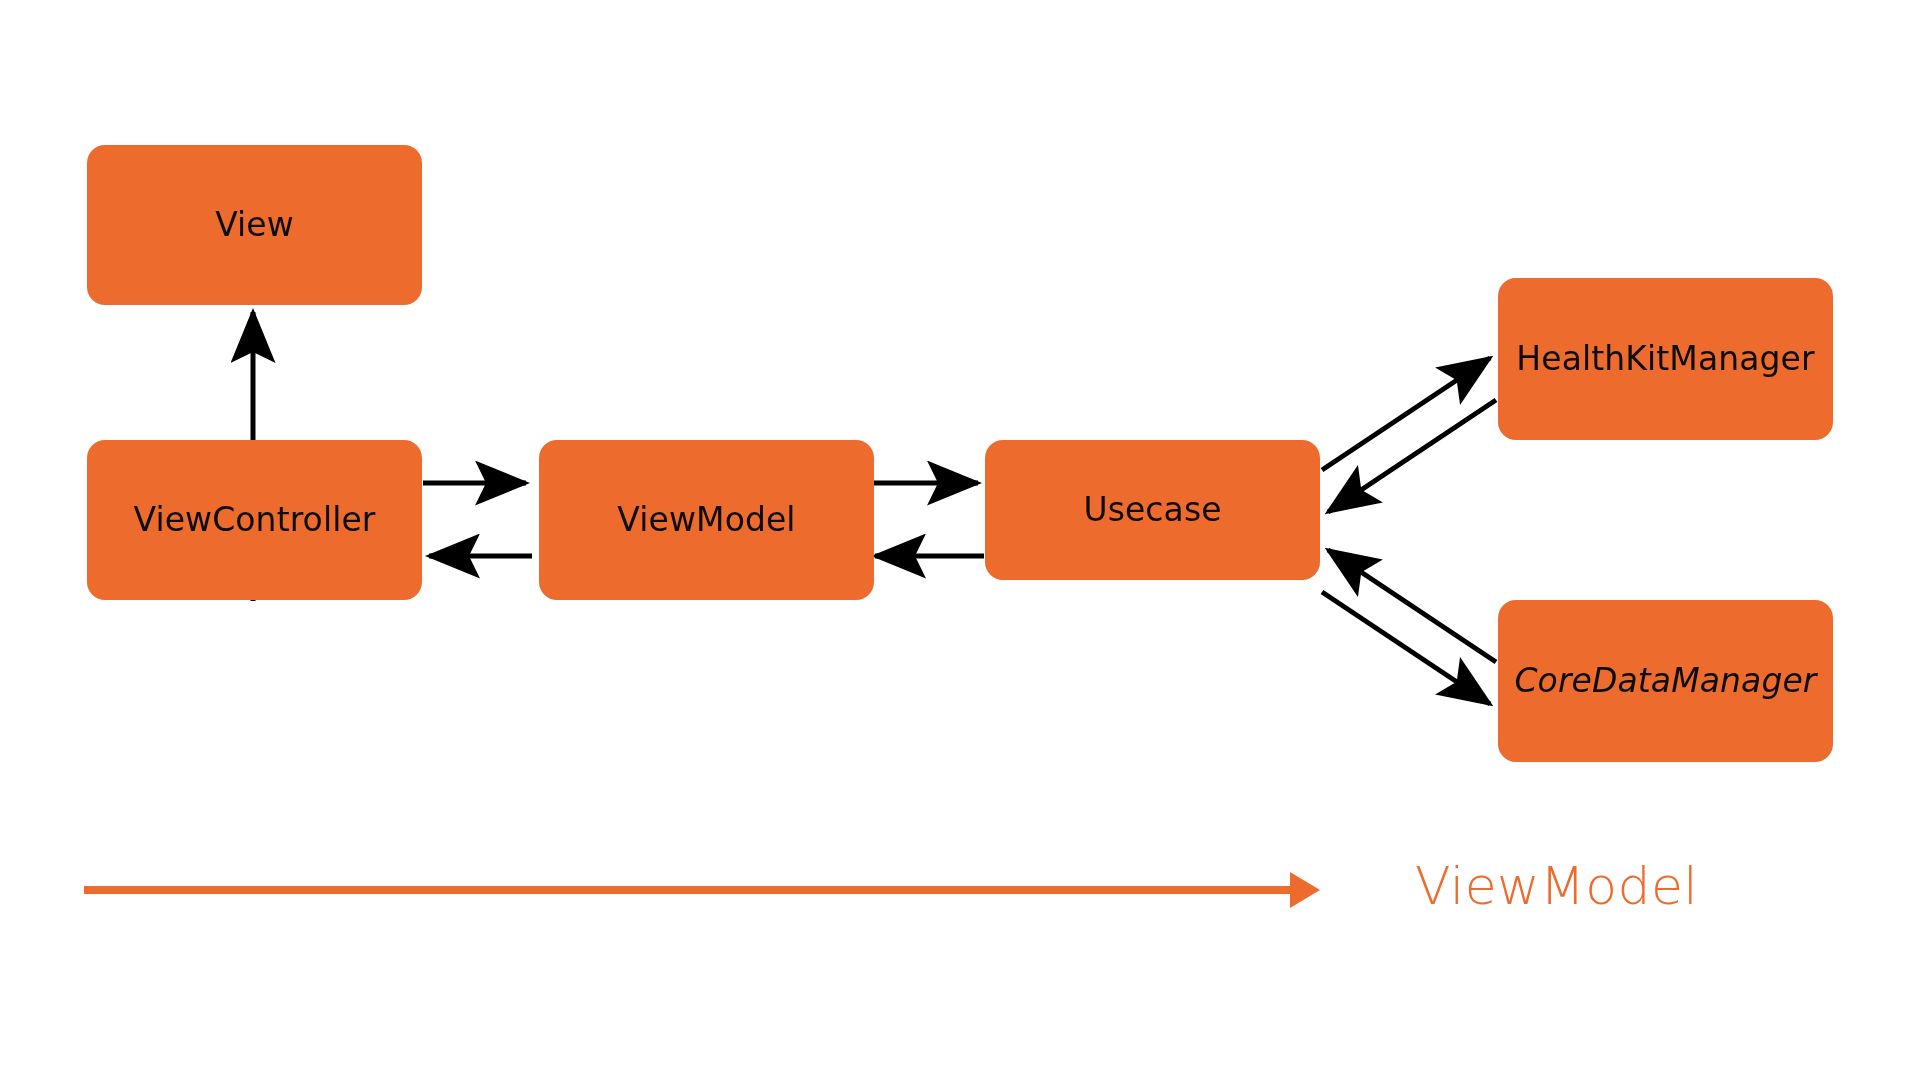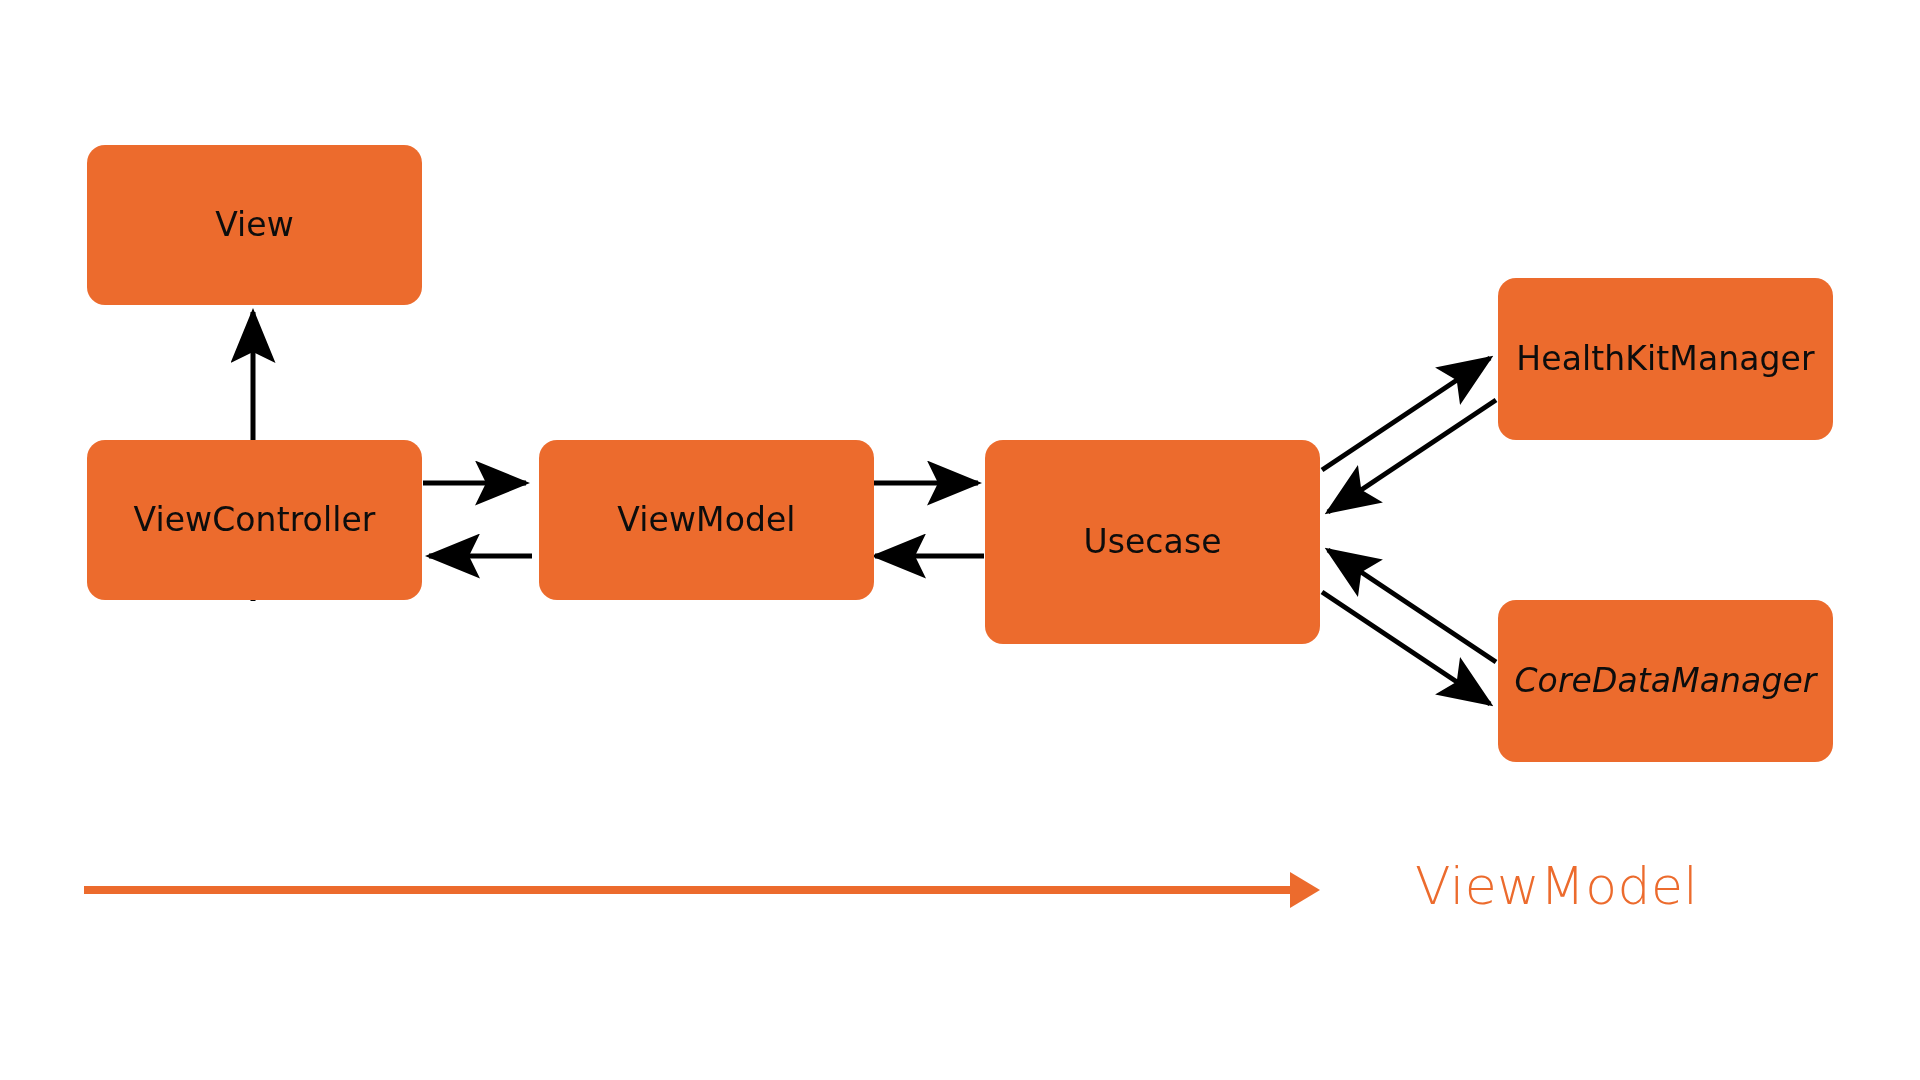--- a/index.html
+++ b/index.html
@@ -44,21 +44,21 @@
     z-index: 2;
   }
   .node-label {
     display: block;
     padding: 0 10px;
   }
   
   #node-view            { left: 87px;   top: 145px; width: 335px; height: 160px; font-size: 33px; }
   #node-viewcontroller  { left: 87px;   top: 440px; width: 335px; height: 160px; font-size: 33px; }
   #node-viewmodel       { left: 539px;  top: 440px; width: 335px; height: 160px; font-size: 33px; }
-  #node-usecase         { left: 985px;  top: 440px; width: 335px; height: 204px; font-size: 33px; }
+  #node-usecase         { left: 985px;  top: 440px; width: 335px; height: 140px; font-size: 33px; }
   #node-healthkitmanager{ left: 1498px; top: 278px; width: 335px; height: 162px; font-size: 33px; }
   #node-coredatamanager { left: 1498px; top: 600px; width: 335px; height: 162px; font-size: 33px; font-style: italic; }
 
   
   #legend {
     position: absolute;
     left: 84px;
     top: 840px;
     width: 1400px;
     height: 110px;

